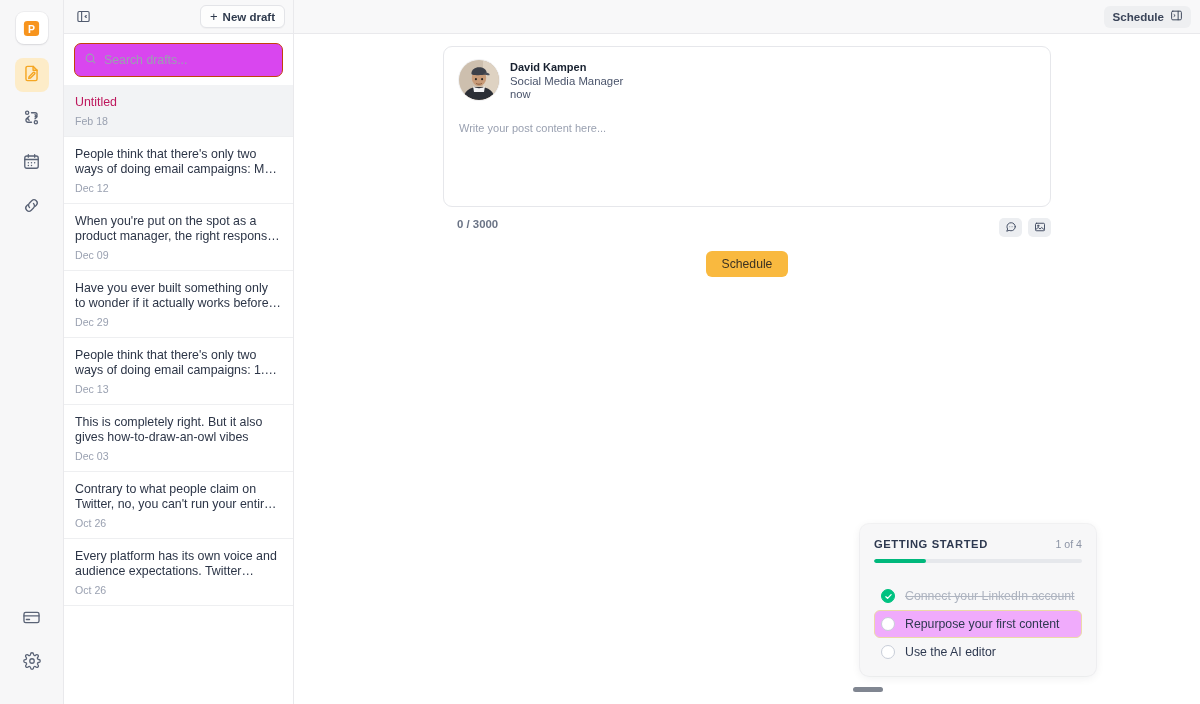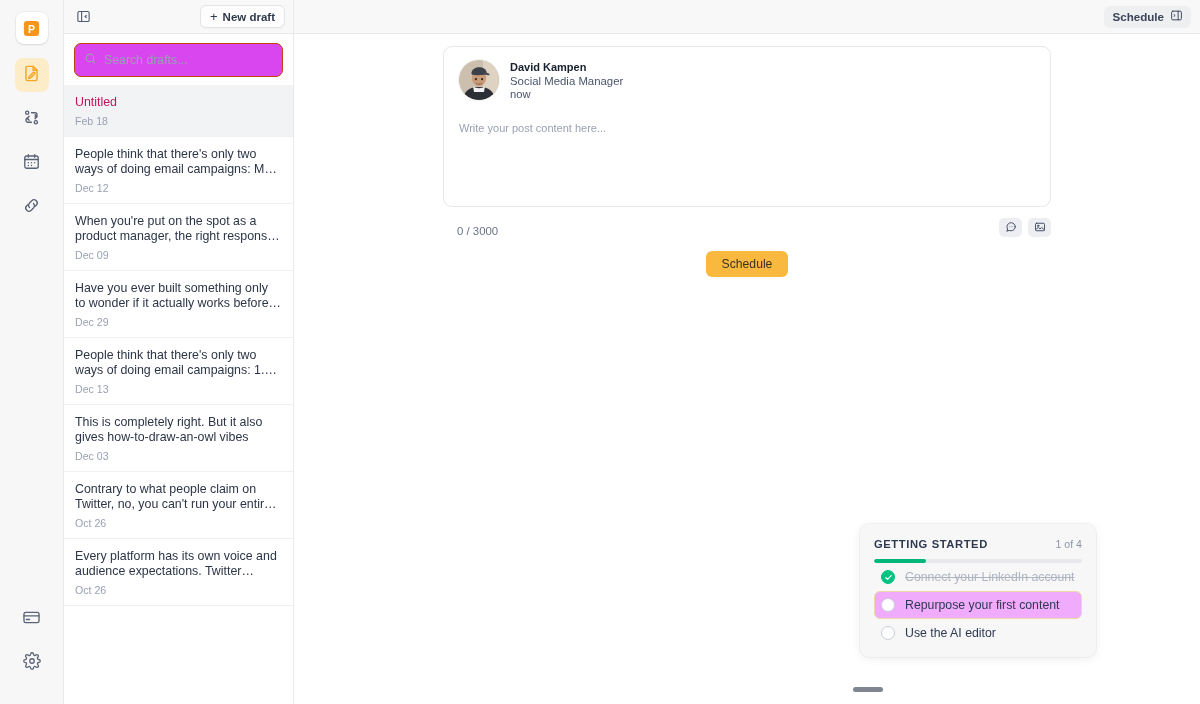--- a/index.html
+++ b/index.html
@@ -122,21 +122,21 @@
   .author-name { font-size: 11px; font-weight: 700; color: #17202f; line-height: 15px; }
   .author-role { font-size: 11.4px; color: #4d5costume; }
   .author-role { color: #49536a; }
   .author-time { font-size: 11.2px; color: #49536a; line-height: 15px; }
   .post-placeholder {
     margin-top: 17px; font-size: 11px; color: #9aa1b1;
     min-height: 72px; line-height: 18px; outline: none;
   }
   .composer-foot {
     width: 608px; margin-top: 11px;
-    display: flex; align-items: flex-end; justify-content: space-between;
+    display: flex; align-items: flex-start; justify-content: space-between; font-weight: bold;
   }
   .char-count { font-size: 11.4px; color: #6b7486; padding-left: 14px; }
   .foot-icons { display: flex; gap: 6px; }
   .icon-btn {
     width: 23px; height: 19px; border-radius: 5px;
     background: #eceef1; color: #3f4a60;
     display: flex; align-items: center; justify-content: center; cursor: pointer;
   }
   .schedule-cta {
     margin-top: 14px;
@@ -153,21 +153,21 @@
     width: 236px; border-radius: 9px;
     background: #f7f7f8;
     box-shadow: 0 2px 10px rgba(16,24,40,.07), 0 0 0 1px rgba(16,24,40,.04);
     padding: 14px 14px 10px 14px;
   }
   .gs-head { display: flex; align-items: baseline; justify-content: space-between; }
   .gs-title { font-size: 11.2px; font-weight: 700; letter-spacing: .6px; color: #2e3950; }
   .gs-count { font-size: 10.6px; color: #8d95a6; }
   .gs-bar { margin-top: 9px; height: 4px; border-radius: 3px; background: #e6e8ec; overflow: hidden; }
   .gs-bar-fill { height: 4px; border-radius: 3px; background: #00b87c; }
-  .gs-list { margin-top: 0; }
+  .gs-list { margin-top: 19px; }
   .gs-item {
     display: flex; align-items: center; gap: 10px;
     height: 28px; padding: 0 6px; border-radius: 6px;
     font-size: 12.3px; color: #2e3950; cursor: pointer;
     border: 1px solid transparent; margin-bottom: 0;
   }
   .gs-item + .gs-item { margin-top: 0; }
   .gs-item.done .gs-label { color: #aeb4c0; text-decoration: line-through; }
   .gs-item.current { background: #f0abfc; border-color: #ecd9a8; }
   .gs-check {

